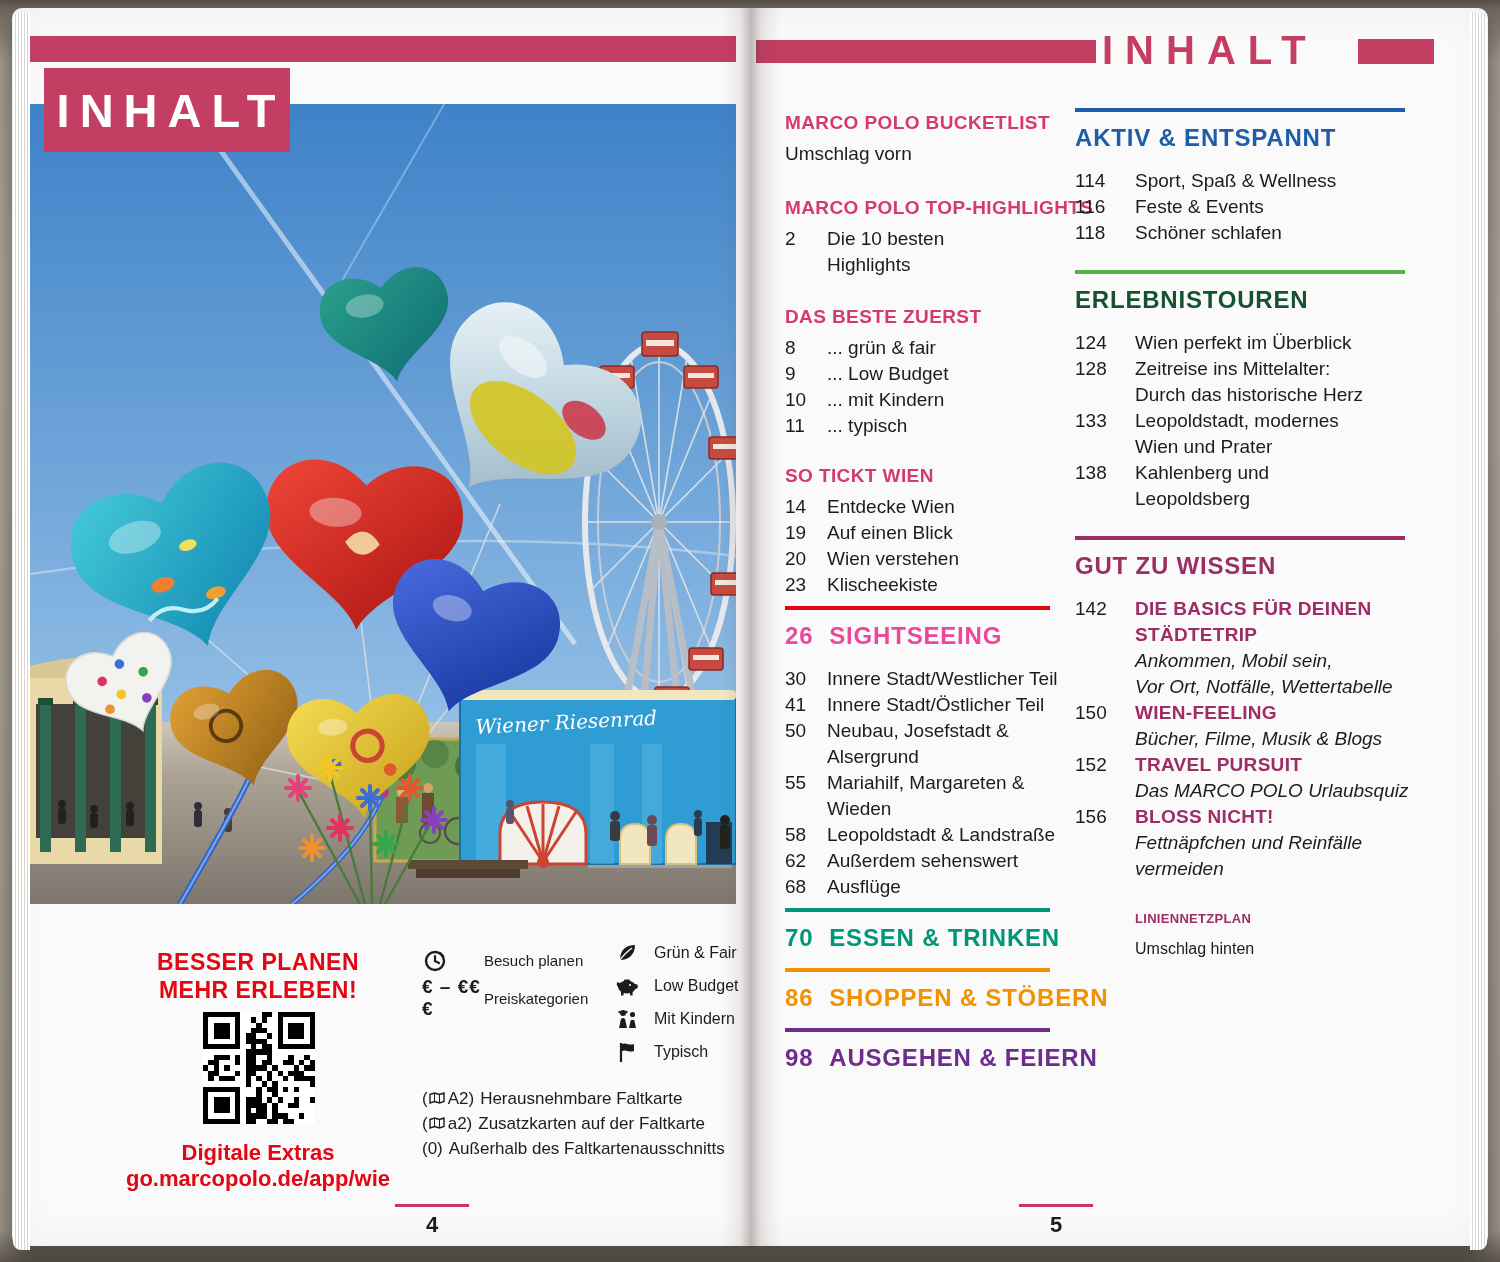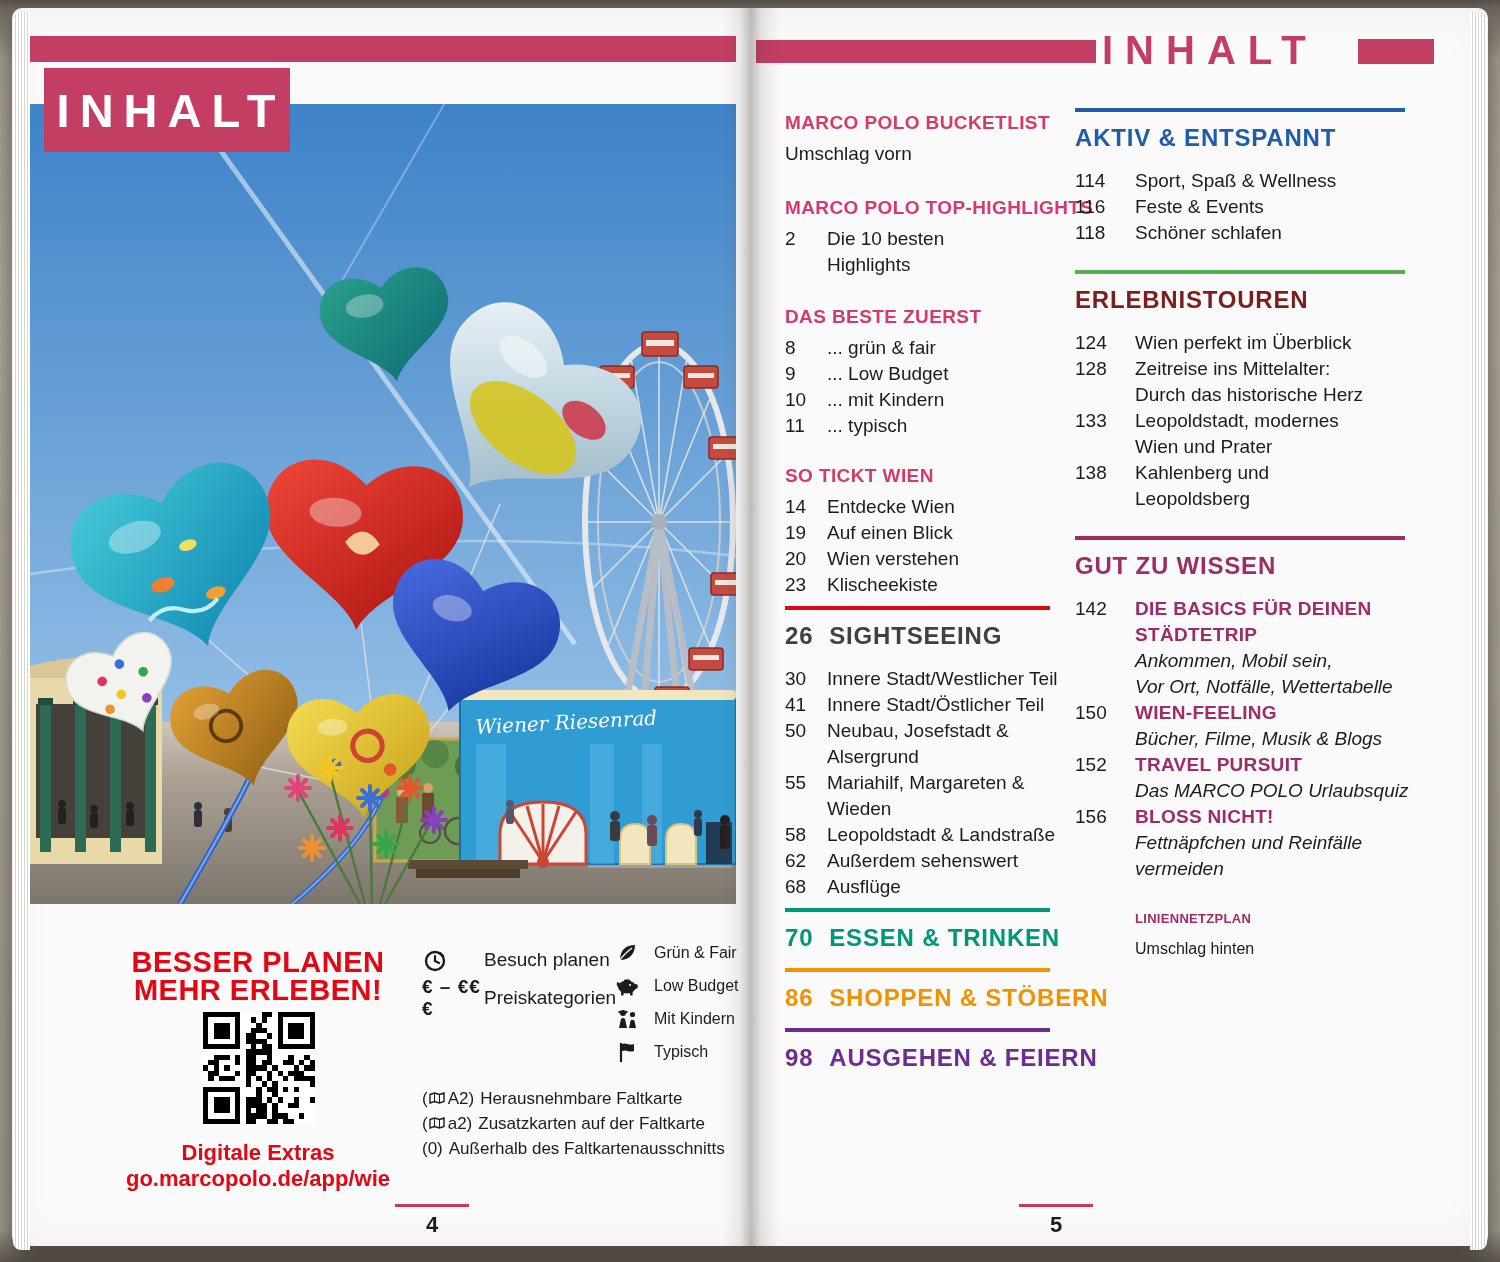--- a/index.html
+++ b/index.html
@@ -19,32 +19,32 @@
 
   
   .topbar-left{position:absolute;left:30px;top:36px;width:706px;height:26px;background:#c43d62;z-index:12}
   .banner{position:absolute;left:44px;top:68px;width:238px;height:84px;background:#c43d62;color:#fff;
     z-index:14;display:flex;align-items:center;justify-content:center;
     font-size:47px;font-weight:800;letter-spacing:10px;padding-left:8px}
   .photo{position:absolute;left:30px;top:104px;width:706px;height:800px;overflow:hidden;z-index:10;background:#7fb0dd}
   .photo svg{display:block}
 
   .promo{position:absolute;left:118px;top:948px;width:280px;text-align:center;color:#e30613;
-    font-weight:800;font-size:29px;line-height:28px;letter-spacing:.5px;z-index:10}
+    font-weight:800;font-size:23px;line-height:28px;letter-spacing:.5px;z-index:10}
   .qr{position:absolute;left:203px;top:1012px;width:112px;height:112px;z-index:10}
   .qr svg{width:112px;height:112px;display:block}
   .extras{position:absolute;left:98px;top:1140px;width:320px;text-align:center;color:#e30613;
     font-weight:800;font-size:22px;line-height:26px;z-index:10}
 
   .leg-left{position:absolute;left:422px;top:945px;z-index:10}
   .leg-right{position:absolute;left:616px;top:940px;z-index:10}
   .leg-row{display:flex;align-items:center;margin-bottom:14px}
   .leg-left .leg-row{height:30px;margin-bottom:8px}
   .leg-left .ic{width:62px;flex:none;display:flex;align-items:center}
-  .leg-left .lbl{font-size:19px}
+  .leg-left .lbl{font-size:15px}
   .leg-left .euro{font-size:19px;font-weight:700;letter-spacing:1px}
   .leg-right .leg-row{height:26px;margin-bottom:7px}
   .leg-right .ic{width:38px;flex:none;display:flex;align-items:center}
   .leg-right .lbl{font-size:16px}
   .notes{position:absolute;left:422px;top:1086px;font-size:17px;line-height:25px;z-index:10}
   .note{display:flex;align-items:center}
   .note .map{margin:0 3px 0 1px}
   .note .code{margin-right:6px}
 
   .pageno{position:absolute;width:120px;text-align:center;z-index:10}
@@ -69,23 +69,23 @@
   .row{display:flex;line-height:26px;font-size:19px}
   .row .n{width:42px;flex:none}
   .col2 .row .n{width:60px}
   .row .t{white-space:nowrap}
   .t.caps{color:#9e2d65;font-weight:800;letter-spacing:.3px}
   .t.it{font-style:italic}
   .rule{height:4px;margin:8px 0 12px}
   .rule.red{background:#e30613}.rule.teal{background:#00967a}.rule.orange{background:#f39200}
   .rule.purple{background:#6f2c8f}.rule.blue{background:#1d5da9}.rule.green{background:#57b14b}.rule.berry{background:#9e2d65}
   .chap{display:flex;gap:16px;font-size:24px;font-weight:800;letter-spacing:.8px;margin-bottom:16px;white-space:nowrap}
-  .chap.red{color:#404040}.chap.teal{color:#00967a}.chap.orange{color:#f39200}.chap.purple{color:#6f2c8f}
+  .chap.red{color:#ec4899}.chap.teal{color:#00967a}.chap.orange{color:#f39200}.chap.purple{color:#6f2c8f}
   .bighead{font-size:24px;font-weight:800;letter-spacing:.8px;margin-bottom:16px;white-space:nowrap}
-  .bighead.blue{color:#1d5da9}.bighead.green{color:#7f1d1d}.bighead.berry{color:#9e2d65}
+  .bighead.blue{color:#1d5da9}.bighead.green{color:#14532d}.bighead.berry{color:#9e2d65}
   .liniennetz{margin-left:60px;margin-top:22px}
   .liniennetz .caps{display:block;margin-bottom:4px;line-height:26px;font-size:13px}
   .sub19{font-size:16px;line-height:26px}
 </style>
 </head>
 <body>
 
 <div class="book"></div>
 <div class="edge l"></div>
 <div class="edge r"></div>

